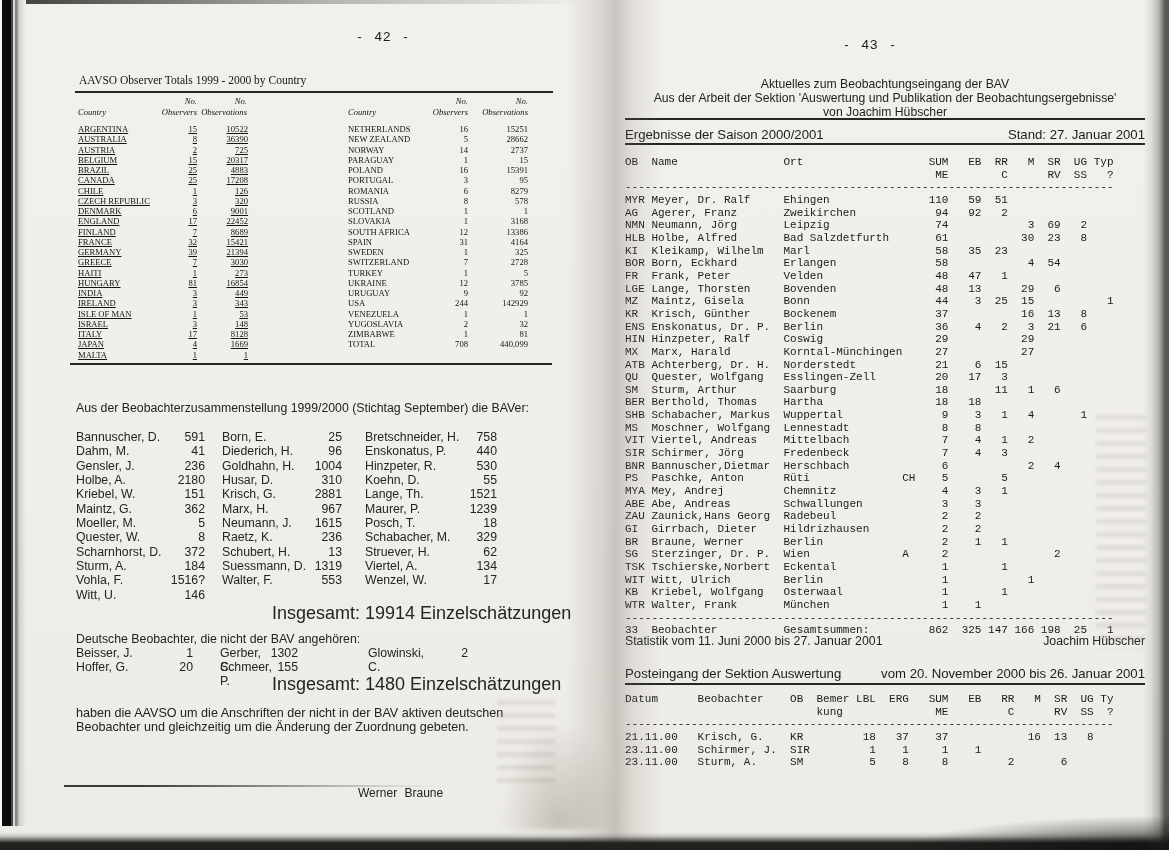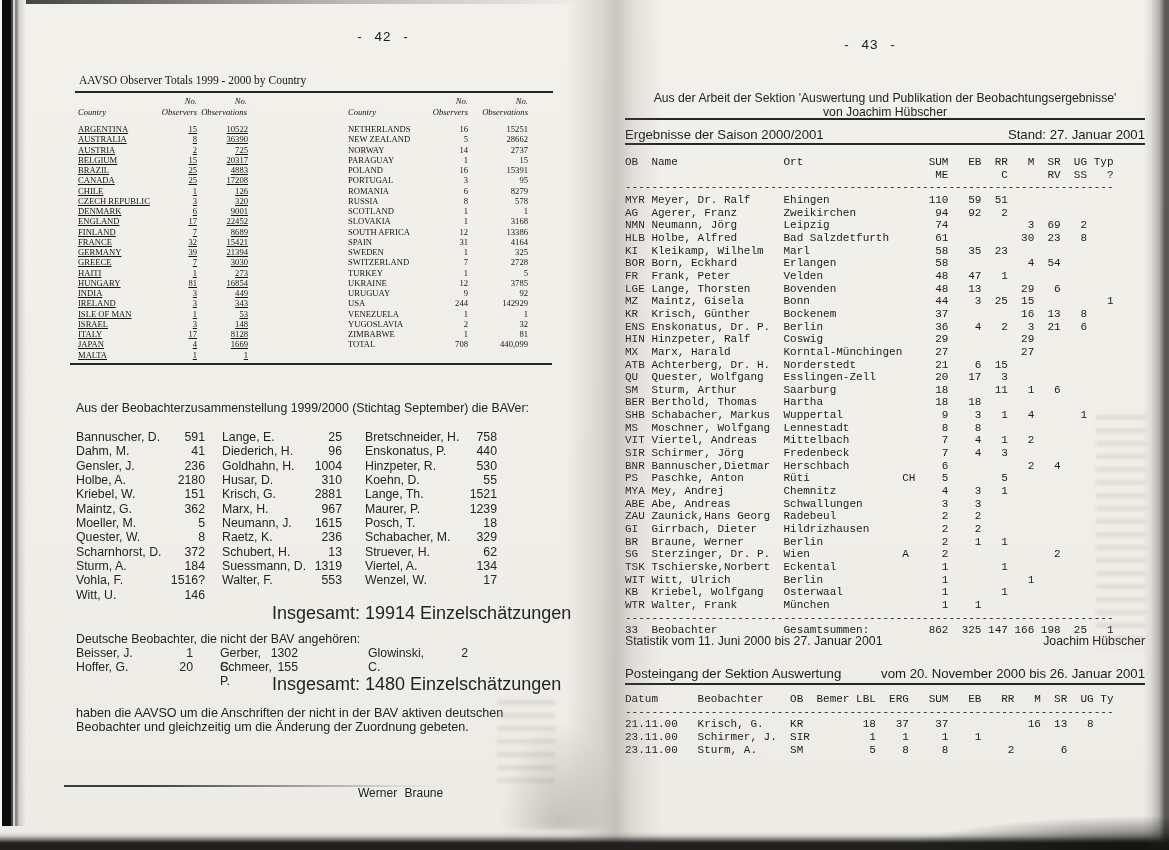--- a/index.html
+++ b/index.html
@@ -372,21 +372,21 @@
           <span class="bname">Vohla, F.</span>
           <span class="bval">1516?</span>
         </div>
         <div class="bentry">
           <span class="bname">Witt, U.</span>
           <span class="bval">146</span>
         </div>
       </div>
       <div class="bcol bc2">
         <div class="bentry">
-          <span class="bname">Lange, E.</span>
+          <span class="bname">Born, E.</span>
           <span class="bval">25</span>
         </div>
         <div class="bentry">
           <span class="bname">Diederich, H.</span>
           <span class="bval">96</span>
         </div>
         <div class="bentry">
           <span class="bname">Goldhahn, H.</span>
           <span class="bval">1004</span>
         </div>
@@ -505,20 +505,21 @@
 
   <div id="para" class="abs" style="left:76px;top:707px;width:470px;">
     <div class="para-line">haben die AAVSO um die Anschriften der nicht in der BAV aktiven deutschen</div>
     <div class="para-line">Beobachter  und gleichzeitig um die Änderung der Zuordnung gebeten.</div>
   </div>
 
   <div class="abs signature">Werner  Braune</div>
 
   <div class="abs pgnum" style="left:825px;top:37px;width:90px;text-align:center;">- 43 -</div>
 
+  <div class="abs p43-title" style="top:78px;">Aktuelles zum Beobachtungseingang der BAV</div>
   <div class="abs p43-title" style="top:92px;">Aus der Arbeit der Sektion 'Auswertung und Publikation der Beobachtungsergebnisse'</div>
   <div class="abs p43-title" style="top:106px;">von Joachim Hübscher</div>
 
   <div class="abs rule" style="left:625px;top:118px;width:520px;height:1.6px;"></div>
 
   <div class="abs season-row" style="top:127px;">
     <span>Ergebnisse der Saison 2000/2001</span>
     <span>Stand: 27. Januar 2001</span>
   </div>
   <div class="abs rule" style="left:625px;top:143px;width:520px;height:1.6px;"></div>
@@ -570,20 +571,21 @@
   </div>
 
   <div class="abs post-row" style="top:666px;">
     <span>Posteingang der Sektion Auswertung</span>
     <span>vom 20. November 2000 bis 26. Januar 2001</span>
   </div>
   <div class="abs rule" style="left:625px;top:683px;width:520px;height:1.6px;"></div>
 
   <div id="post-table" class="abs mono" style="left:625px;top:693px;">
       <div class="mline">Datum      Beobachter    OB  Bemer LBL  ERG   SUM   EB   RR   M  SR  UG Ty</div>
+      <div class="mline">                             kung              ME         C      RV  SS  ?</div>
       <div class="mline">--------------------------------------------------------------------------</div>
       <div class="mline">21.11.00   Krisch, G.    KR         18   37    37            16  13   8   </div>
       <div class="mline">23.11.00   Schirmer, J.  SIR         1    1     1    1                    </div>
       <div class="mline">23.11.00   Sturm, A.     SM          5    8     8         2       6       </div>
     </div>
 
   <div class="abs footer-rule42"></div>
   <div class="abs ghost ghost1"></div>
   <div class="abs ghost ghost2"></div>
   <div class="abs gutter"></div>

